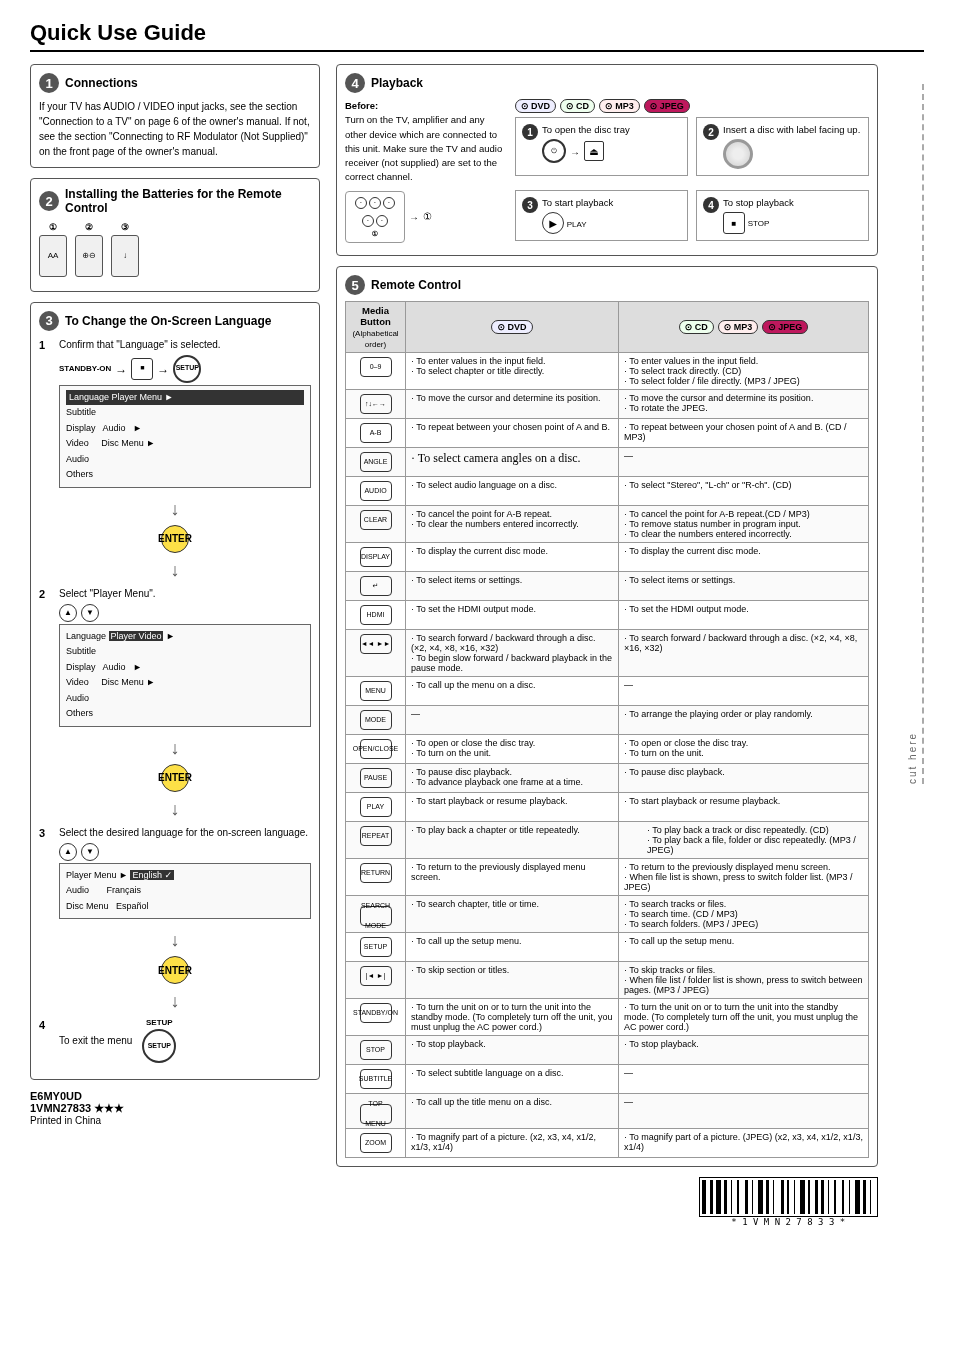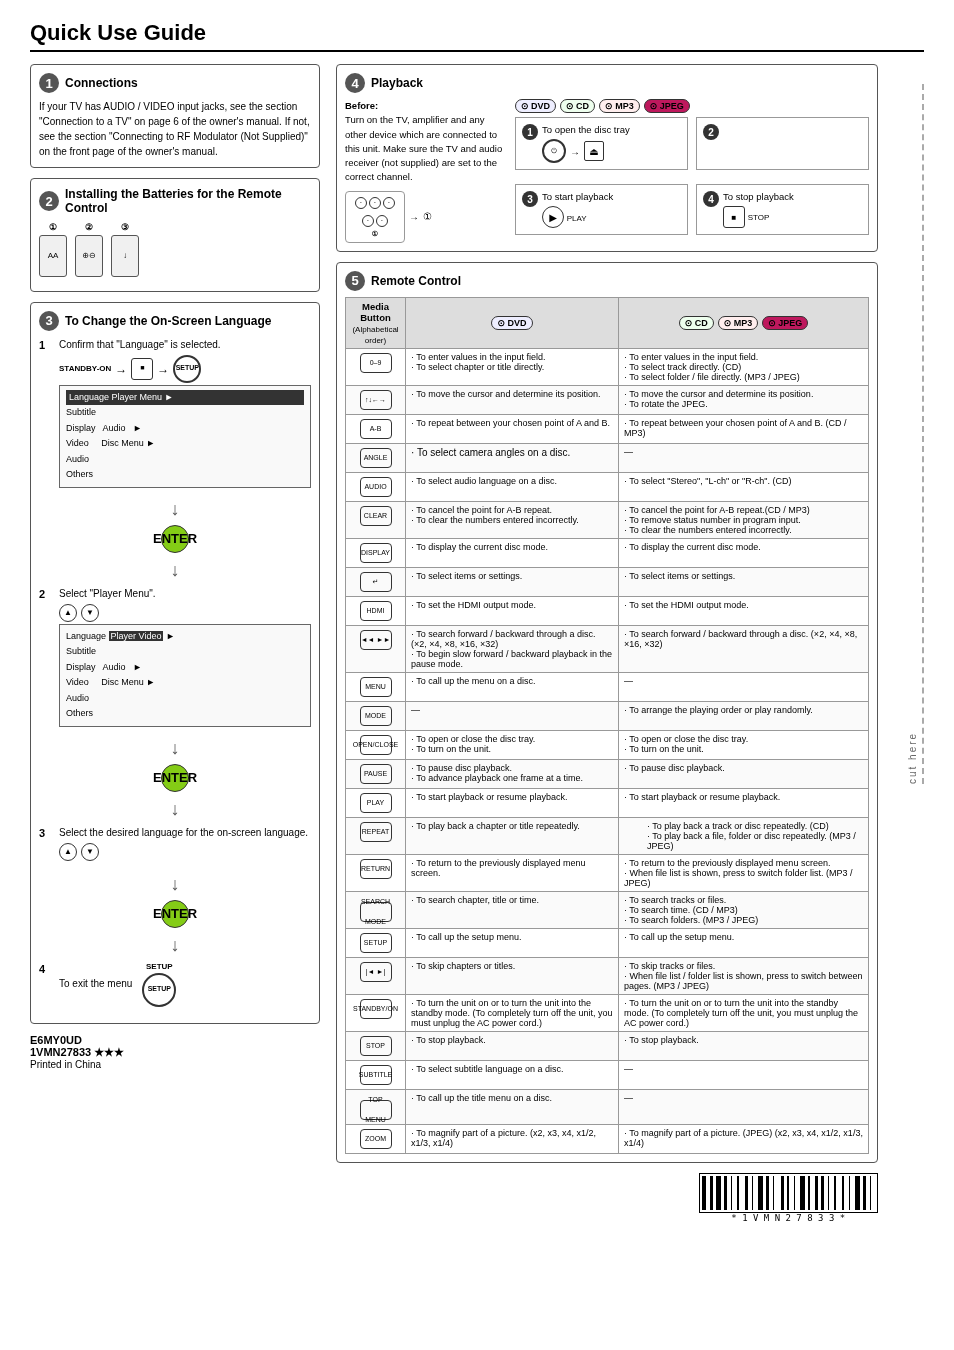--- a/index.html
+++ b/index.html
@@ -170,23 +170,23 @@
       margin: 2px 0;
     }
     .enter-btn {
       display: inline-flex;
       align-items: center;
       justify-content: center;
       border: 1.5px solid #333;
       border-radius: 50%;
       width: 28px;
       height: 28px;
-      font-size: 13px;
-      font-weight: bold;
-      background: #84cc16;
+      font-size: 10px;
+      font-weight: bold;
+      background: #fde047;
       margin-left: 30px;
     }
     .barcode-area {
       text-align: right;
       margin-top: 10px;
     }
     .barcode-lines {
       display: inline-flex;
       height: 40px;
       gap: 1px;
@@ -357,20 +357,25 @@
         <div class="arrow-down">↓</div>
 
         <div class="lang-step">
           <div class="lang-step-num">3</div>
           <div style="flex:1;">
             <div style="font-size:10px;margin-bottom:3px;">Select the desired language for the on-screen language.</div>
             <div style="display:flex;align-items:center;gap:4px;margin-bottom:2px;">
               <div class="circle-icon">▲</div>
               <div class="circle-icon">▼</div>
             </div>
+            <div class="menu-mock">
+              <div class="menu-item">Player Menu ► <span style="background:#333;color:#fff;padding:0 2px;">English ✓</span></div>
+              <div class="menu-item">Audio &nbsp;&nbsp;&nbsp;&nbsp;&nbsp; Français</div>
+              <div class="menu-item">Disc Menu &nbsp; Español</div>
+            </div>
           </div>
         </div>
 
         <div class="arrow-down">↓</div>
         <div style="text-align:center;margin-bottom:4px;">
           <div class="enter-btn" style="margin:0 auto;">ENTER</div>
         </div>
         <div class="arrow-down">↓</div>
 
         <div class="lang-step">
@@ -450,20 +455,24 @@
                     <div class="standby-btn" style="width:24px;height:24px;font-size:7px;">⏻</div>
                     <span>→</span>
                     <div style="width:20px;height:20px;border:1.5px solid #333;border-radius:2px;display:flex;align-items:center;justify-content:center;font-size:10px;">⏏</div>
                   </div>
                 </div>
               </div>
             </div>
             <div class="step-box">
               <div style="display:flex;gap:4px;align-items:flex-start;">
                 <div class="step-num">2</div>
+                <div>
+                  <div style="font-size:9.5px;">Insert a disc with label facing up.</div>
+                  <div style="margin-top:4px;"><div class="disc-graphic"></div></div>
+                </div>
               </div>
             </div>
             <div class="step-box">
               <div style="display:flex;gap:4px;align-items:flex-start;">
                 <div class="step-num">3</div>
                 <div>
                   <div style="font-size:9.5px;">To start playback</div>
                   <div style="margin-top:4px;">
                     <div class="play-btn">▶</div>
                     <span style="font-size:8px;">PLAY</span>
@@ -524,21 +533,21 @@
               <td style="font-size: 9px; white-space: pre-wrap;">· To move the cursor and determine its position.
 · To rotate the JPEG.</td>
             </tr>
             <tr>
               <td class="btn-col"><div class="btn-icon" style="display:inline-flex;align-items:center;justify-content:center;font-size:7px;width:32px;height:20px;border-radius:4px;">A-B</div></td>
               <td style="font-size: 9px; white-space: pre-wrap;">· To repeat between your chosen point of A and B.</td>
               <td style="font-size: 9px; white-space: pre-wrap;">· To repeat between your chosen point of A and B. (CD / MP3)</td>
             </tr>
             <tr>
               <td class="btn-col"><div class="btn-icon" style="display:inline-flex;align-items:center;justify-content:center;font-size:7px;width:32px;height:20px;border-radius:4px;">ANGLE</div></td>
-              <td style="font-size: 10px; white-space: pre-wrap;">· To select camera angles on a disc.</td>
+              <td style="font-size: 12px; white-space: pre-wrap; font-family: Liberation Serif, serif;">· To select camera angles on a disc.</td>
               <td style="font-size: 9px; white-space: pre-wrap;">—</td>
             </tr>
             <tr>
               <td class="btn-col"><div class="btn-icon" style="display:inline-flex;align-items:center;justify-content:center;font-size:7px;width:32px;height:20px;border-radius:4px;">AUDIO</div></td>
               <td style="font-size: 9px; white-space: pre-wrap;">· To select audio language on a disc.</td>
               <td style="font-size: 9px; white-space: pre-wrap;">· To select "Stereo", "L-ch" or "R-ch". (CD)</td>
             </tr>
             <tr>
               <td class="btn-col"><div class="btn-icon" style="display:inline-flex;align-items:center;justify-content:center;font-size:7px;width:32px;height:20px;border-radius:4px;">CLEAR</div></td>
               <td style="font-size: 9px; white-space: pre-wrap;">· To cancel the point for A-B repeat.
@@ -615,21 +624,21 @@
 · To search time. (CD / MP3)
 · To search folders. (MP3 / JPEG)</td>
             </tr>
             <tr>
               <td class="btn-col"><div class="btn-icon" style="display:inline-flex;align-items:center;justify-content:center;font-size:7px;width:32px;height:20px;border-radius:4px;">SETUP</div></td>
               <td style="font-size: 9px; white-space: pre-wrap;">· To call up the setup menu.</td>
               <td style="font-size: 9px; white-space: pre-wrap;">· To call up the setup menu.</td>
             </tr>
             <tr>
               <td class="btn-col"><div class="btn-icon" style="display:inline-flex;align-items:center;justify-content:center;font-size:7px;width:32px;height:20px;border-radius:4px;">|◄ ►|</div></td>
-              <td style="font-size: 9px; white-space: pre-wrap;">· To skip chapters or titles.</td>
+              <td style="font-size: 9px; white-space: pre-wrap;">· To skip section or titles.</td>
               <td style="font-size: 9px; white-space: pre-wrap;">· To skip tracks or files.
 · When file list / folder list is shown, press to switch between pages. (MP3 / JPEG)</td>
             </tr>
             <tr>
               <td class="btn-col"><div class="btn-icon" style="display:inline-flex;align-items:center;justify-content:center;font-size:7px;width:32px;height:20px;border-radius:4px;">STANDBY/ON</div></td>
               <td style="font-size: 9px; white-space: pre-wrap;">· To turn the unit on or to turn the unit into the standby mode. (To completely turn off the unit, you must unplug the AC power cord.)</td>
               <td style="font-size: 9px; white-space: pre-wrap;">· To turn the unit on or to turn the unit into the standby mode. (To completely turn off the unit, you must unplug the AC power cord.)</td>
             </tr>
             <tr>
               <td class="btn-col"><div class="btn-icon" style="display:inline-flex;align-items:center;justify-content:center;font-size:7px;width:32px;height:20px;border-radius:4px;">STOP</div></td>

